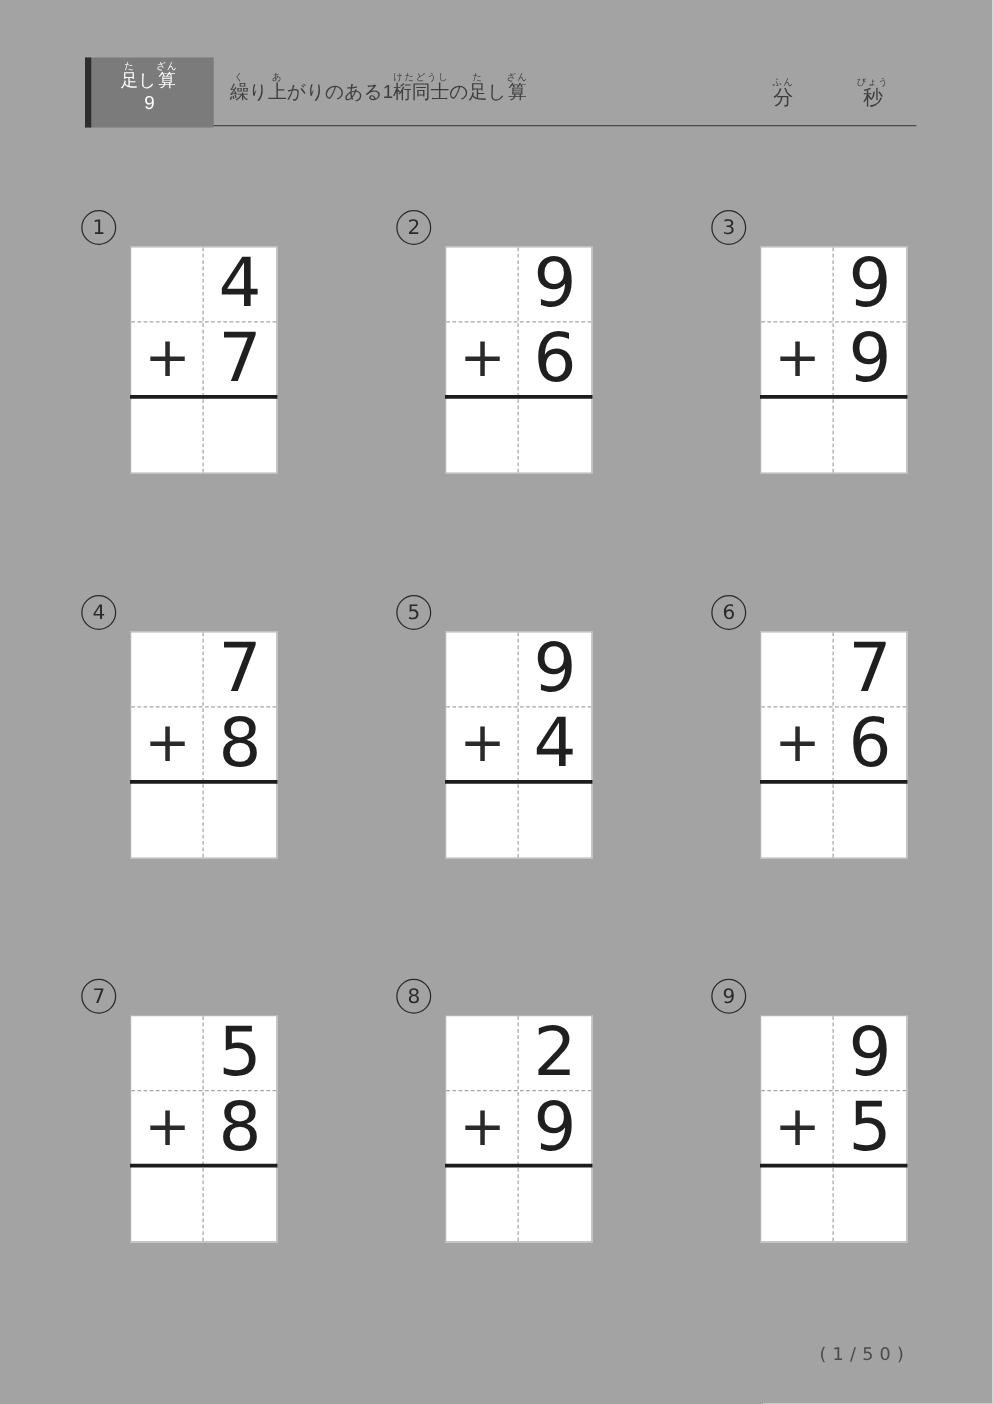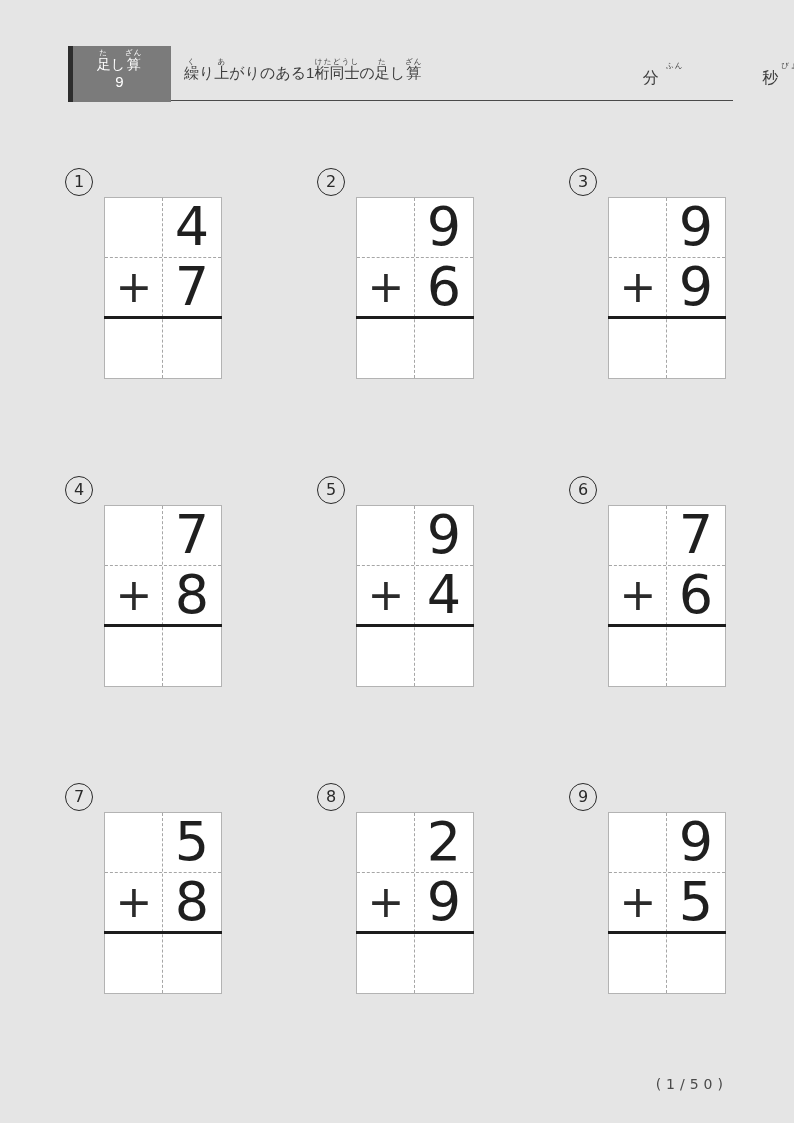--- a/index.html
+++ b/index.html
@@ -1,37 +1,37 @@
 <!DOCTYPE html>
 <html><head>
 <meta charset="utf-8">
 <style>
   html,body{margin:0;padding:0;background:#ffffff;}
-  .page{position:relative;width:794px;height:1123px;background:#e5e5e5;overflow:hidden;
+  .page{position:relative;width:794px;height:1123px;background:#a3a3a3;overflow:hidden;
         font-family:"Liberation Sans",sans-serif;color:#222;}
 
   
   .hdr-rule{position:absolute;left:69px;top:100px;width:664px;height:0;
             border-top:1.6px solid #4a4a4a;}
   .badge{position:absolute;left:68px;top:46px;width:103px;height:56px;
          background:#7b7b7b;color:#fff;text-align:center;box-sizing:border-box;}
   .badge-stripe{position:absolute;left:0;top:0;width:5px;height:56px;background:#2d2d2d;}
   .badge-title{margin-top:3px;line-height:1;}
   .badge-num{margin-top:2px;font-size:15px;line-height:16px;color:#fff;}
   .title-block{position:absolute;left:184px;top:42px;}
   .rline{display:block;white-space:nowrap;color:#3d3d3d;}
   .rline ruby{font-size:15px;line-height:1;}
   .rline rt,.badge rt{font-size:7.5px;letter-spacing:1px;color:#3d3d3d;}
   .badge ruby{font-size:14px;color:#fff;}
   .badge rt{color:#fff;}
   .t2{margin-top:16px;}
   .timer{position:absolute;left:618px;top:62px;white-space:nowrap;}
   .timer ruby{font-size:16px;color:#3d3d3d;}
   .timer ruby + ruby{margin-left:50px;}
-  .timer rt{font-size:7.5px;color:#3d3d3d;letter-spacing:1px;margin-left:48px;}
+  .timer rt{font-size:7.5px;color:#3d3d3d;letter-spacing:1px;}
 
   
   .problem{position:absolute;width:164px;height:228px;}
   .pnum{position:absolute;left:5px;top:15px;width:28px;height:28px;border:1.7px solid #2a2a2a;
         border-radius:50%;box-sizing:border-box;display:flex;align-items:center;justify-content:center;}
   .pnum-t{font-size:16px;line-height:1;color:#2a2a2a;font-family:"DejaVu Sans",sans-serif;}
   .pbox{position:absolute;left:44px;top:44px;width:116px;height:180px;
         border:1px solid #b3b3b3;box-sizing:content-box;background:#fff;}
   .vdash{position:absolute;left:57px;top:0;height:180px;width:0;border-left:1px dashed #a6a6a6;}
   .hdash{position:absolute;left:0;top:59px;width:116px;height:0;border-top:1px dashed #a6a6a6;}

